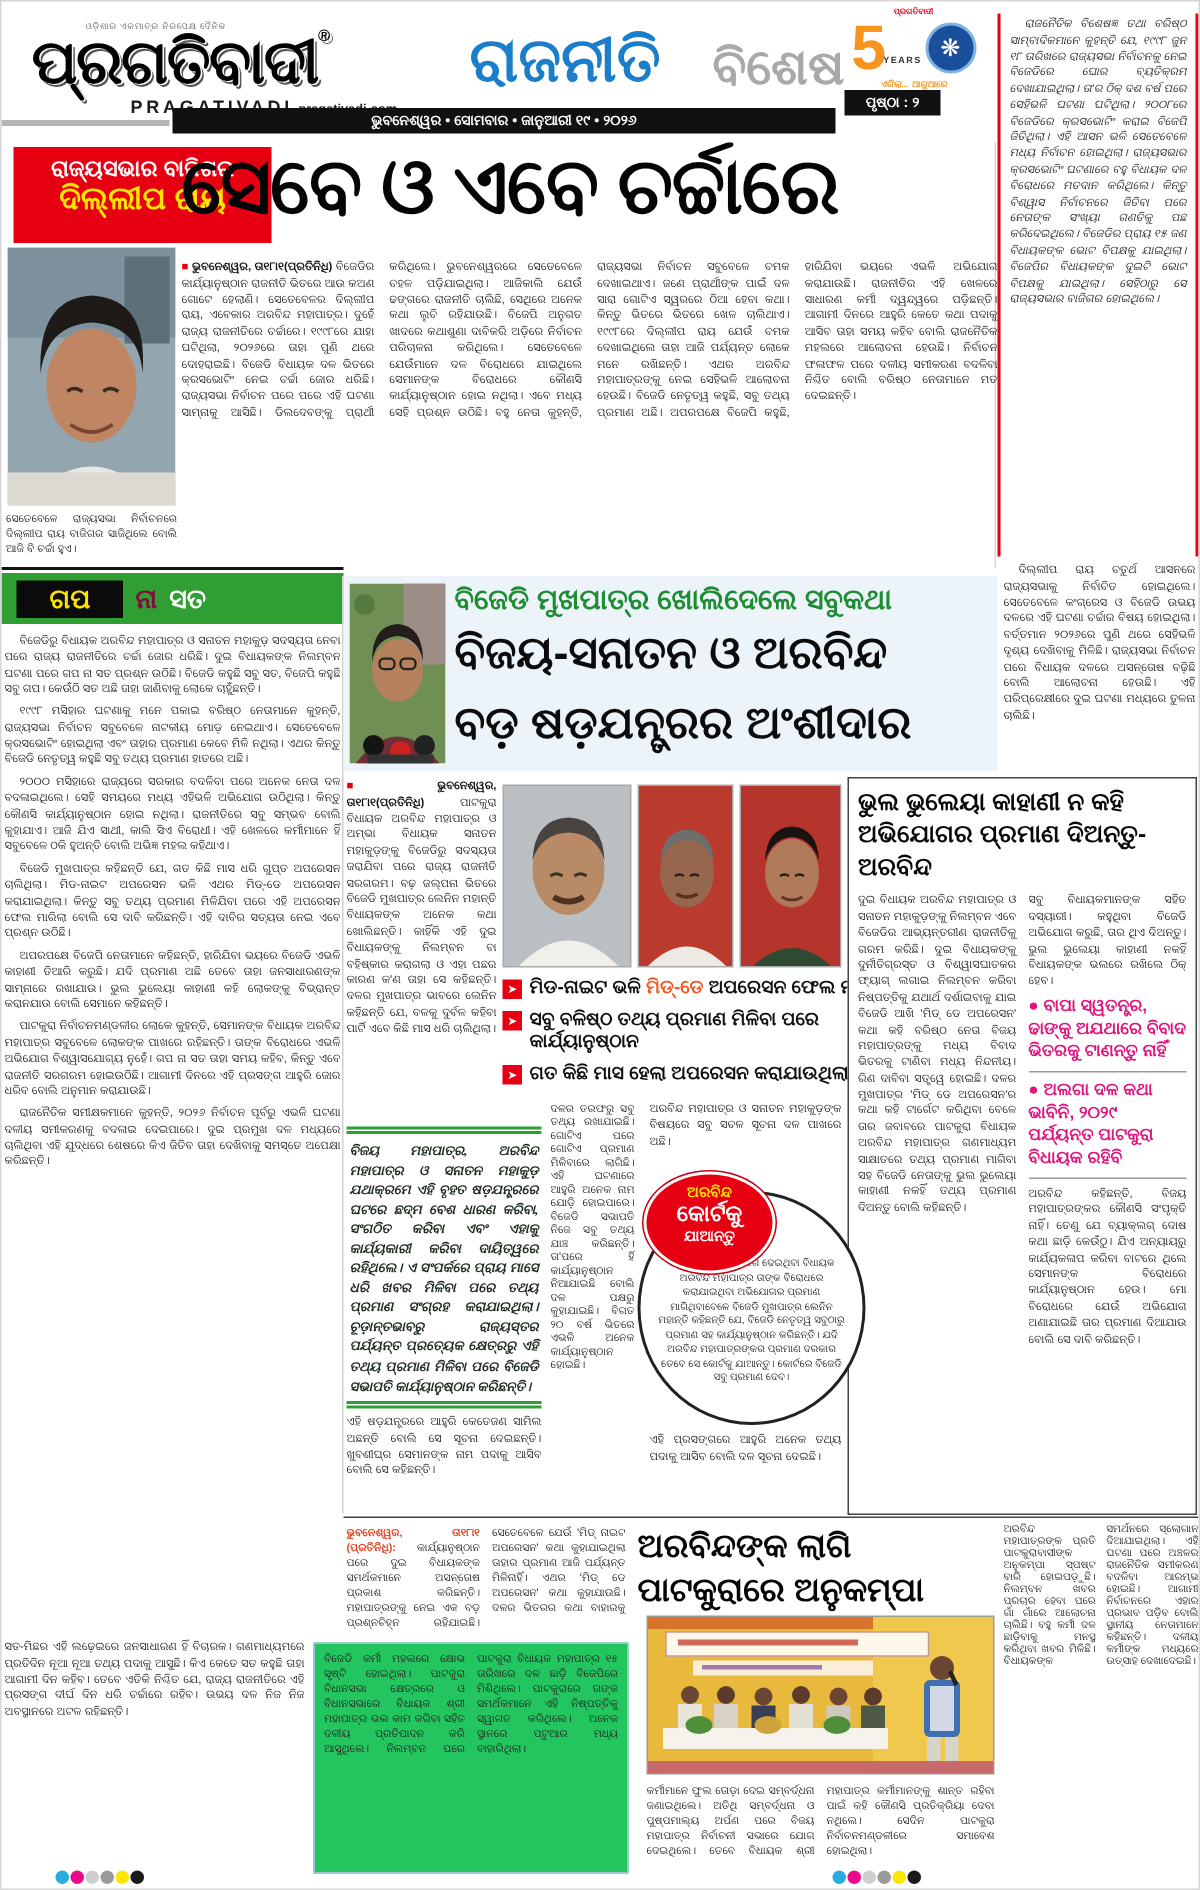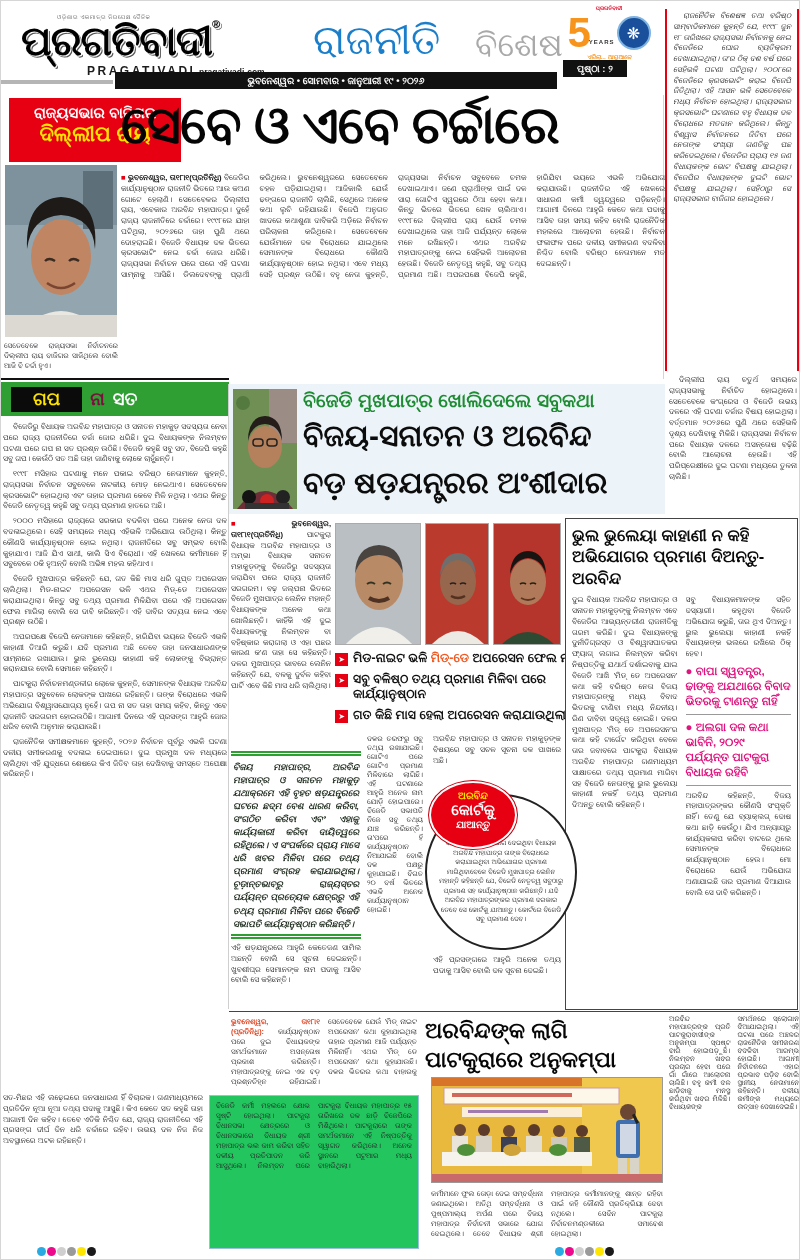--- a/index.html
+++ b/index.html
@@ -13,22 +13,22 @@
   .sm-txt   { font-size:7.2px; line-height:1.4; }
   .clip { overflow:hidden; }
 
   
   .m-tag { left:56px; top:13px; font-size:6px; color:#666; letter-spacing:.5px; }
   .m-logo { left:20px; top:17px; font-size:41px; font-weight:900; letter-spacing:-1px;
             color:#000; white-space:nowrap; text-shadow:1px 1px 0 #fff,2px 2px 0 #555;text-align:right; }
   .m-reg { font-size:11px; vertical-align:top; }
   .m-lat { left:86px; top:63px; font-size:12px; font-weight:bold; letter-spacing:2.5px; }
   .m-site { left:198px; top:66px; font-size:8.5px; font-weight:bold; }
-  .m-sec { left:312px; top:16px; font-size:41px; font-weight:400; color:#1b7ecb; white-space:nowrap; }
-  .m-sub { left:474px; top:25px; font-size:33px; font-weight:400; color:#a9a9a9; white-space:nowrap; }
+  .m-sec { left:312px; top:16px; font-size:41px; font-weight:700; color:#1b7ecb; white-space:nowrap; }
+  .m-sub { left:474px; top:25px; font-size:33px; font-weight:700; color:#a9a9a9; white-space:nowrap; }
   .anniv { left:552px; top:4px; width:112px; text-align:center; }
   .anniv .brand { font-size:5.5px; color:#d02; font-weight:bold; }
   .anniv .row { display:flex; align-items:center; justify-content:center; }
   .anniv .five { font-size:42px; font-weight:900; color:#f7941d; line-height:1; }
   .anniv .yrs { font-size:6px; font-weight:bold; color:#333; letter-spacing:1px; margin:18px 2px 0 -2px; }
   .anniv .disc { width:34px; height:34px; border-radius:50%; background:#1a4f9c; color:#fff;
                  display:flex; align-items:center; justify-content:center; font-size:16px;
                  border:2px solid #7fb3e0; }
   .anniv .slogan { font-size:6px; font-style:italic; color:#f7941d; font-weight:bold; }
   .m-rule { left:0; top:79px; width:112px; height:4px; background:#b5b5b5; }
@@ -154,21 +154,21 @@
   </div>
 
   <div class="abs m-rule"></div>
   <div class="abs m-date">ଭୁବନେଶ୍ୱର • ସୋମବାର • ଜାନୁଆରୀ ୧୯ • ୨୦୨୬</div>
   <div class="abs m-page">ପୃଷ୍ଠା : ୨</div>
 
   <div class="abs op1 jt body-txt">
     <p>ରାଜନୈତିକ ବିଶେଷଜ୍ଞ ତଥା ବରିଷ୍ଠ ସାମ୍ବାଦିକମାନେ କୁହନ୍ତି ଯେ, ୧୯୯୮ ଜୁନ ୧୮ ତାରିଖରେ ରାଜ୍ୟସଭା ନିର୍ବାଚନକୁ ନେଇ ବିଜେଡିରେ ଘୋର ବ୍ୟତିକ୍ରମ ଦେଖାଯାଇଥିଲା। ତା'ର ଠିକ୍ ଦଶ ବର୍ଷ ପରେ ସେହିଭଳି ଘଟଣା ଘଟିଥିଲା। ୨୦୦୮ରେ ବିଜେଡିରେ କ୍ରସଭୋଟିଂ କରାଇ ବିଜେପି ଜିତିଥିଲା। ଏହି ଆସନ ଭଳି ସେତେବେଳେ ମଧ୍ୟ ନିର୍ବାଚନ ହୋଇଥିଲା। ରାଜ୍ୟସଭାର କ୍ରସଭୋଟିଂ ଘଟଣାରେ ବହୁ ବିଧାୟକ ଦଳ ବିରୋଧରେ ମତଦାନ କରିଥିଲେ। କିନ୍ତୁ ବିଶ୍ୱାସ ନିର୍ବାଚନରେ ଜିତିବା ପରେ ନେତାଙ୍କ ସଂଖ୍ୟା ଗଣତିକୁ ପଛ କରିଦେଇଥିଲେ। ବିଜେଡିର ପ୍ରାୟ ୧୫ ଜଣ ବିଧାୟକଙ୍କ ଭୋଟ ବିପକ୍ଷକୁ ଯାଇଥିଲା। ବିଜେପିର ବିଧାୟକଙ୍କ ଦୁଇଟି ଭୋଟ ବିପକ୍ଷକୁ ଯାଇଥିଲା। ସେହିଠାରୁ ସେ ରାଜ୍ୟସଭାର ବାଜିଗର ହୋଇଥିଲେ।</p>
   </div>
   <div class="abs op2 jt body-txt">
-    <p>ଦିଲ୍ଲୀପ ରାୟ ଚତୁର୍ଥ ସମୟରେ ରାଜ୍ୟସଭାକୁ ନିର୍ବାଚିତ ହୋଇଥିଲେ। ସେତେବେଳେ କଂଗ୍ରେସ ଓ ବିଜେଡି ଉଭୟ ଦଳରେ ଏହି ଘଟଣା ଚର୍ଚ୍ଚାର ବିଷୟ ହୋଇଥିଲା। ବର୍ତ୍ତମାନ ୨୦୨୬ରେ ପୁଣି ଥରେ ସେହିଭଳି ଦୃଶ୍ୟ ଦେଖିବାକୁ ମିଳିଛି। ରାଜ୍ୟସଭା ନିର୍ବାଚନ ପରେ ବିଧାୟକ ଦଳରେ ଅସନ୍ତୋଷ ବଢ଼ିଛି ବୋଲି ଆଲୋଚନା ହେଉଛି। ଏହି ପରିପ୍ରେକ୍ଷୀରେ ଦୁଇ ଘଟଣା ମଧ୍ୟରେ ତୁଳନା ଚାଲିଛି।</p>
+    <p>ଦିଲ୍ଲୀପ ରାୟ ଚତୁର୍ଥ ଆସନରେ ରାଜ୍ୟସଭାକୁ ନିର୍ବାଚିତ ହୋଇଥିଲେ। ସେତେବେଳେ କଂଗ୍ରେସ ଓ ବିଜେଡି ଉଭୟ ଦଳରେ ଏହି ଘଟଣା ଚର୍ଚ୍ଚାର ବିଷୟ ହୋଇଥିଲା। ବର୍ତ୍ତମାନ ୨୦୨୬ରେ ପୁଣି ଥରେ ସେହିଭଳି ଦୃଶ୍ୟ ଦେଖିବାକୁ ମିଳିଛି। ରାଜ୍ୟସଭା ନିର୍ବାଚନ ପରେ ବିଧାୟକ ଦଳରେ ଅସନ୍ତୋଷ ବଢ଼ିଛି ବୋଲି ଆଲୋଚନା ହେଉଛି। ଏହି ପରିପ୍ରେକ୍ଷୀରେ ଦୁଇ ଘଟଣା ମଧ୍ୟରେ ତୁଳନା ଚାଲିଛି।</p>
   </div>
   <div class="abs vdiv2"></div>
 
   <div class="abs kick-box">
     <div class="l1">ରାଜ୍ୟସଭାର ବାଜିଗର</div>
     <div class="l2">ଦିଲ୍ଲୀପ ରାୟ</div>
   </div>
 
   <svg class="abs" style="left:4px; top:164px;" width="112" height="172">
     <rect width="112" height="172" fill="#93a5ae"></rect>

